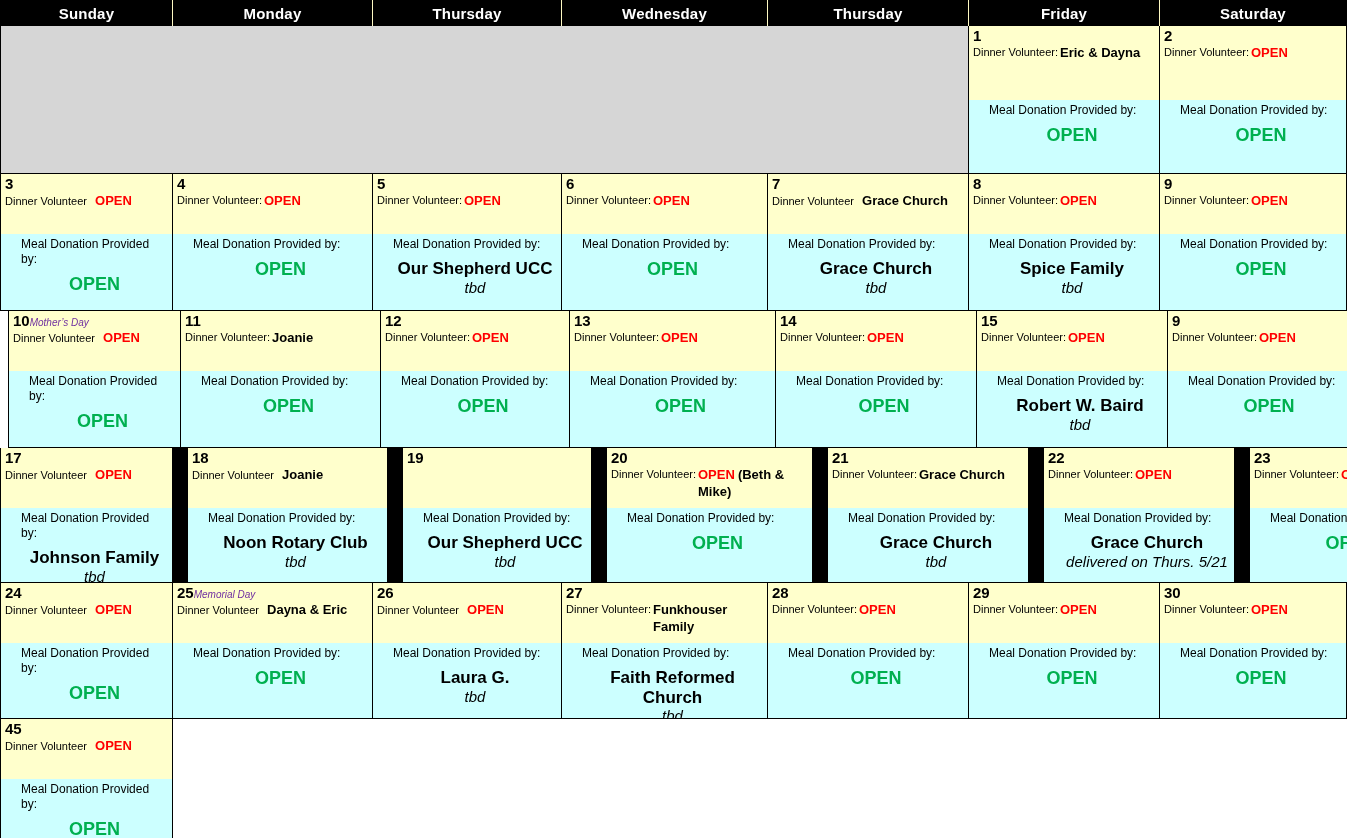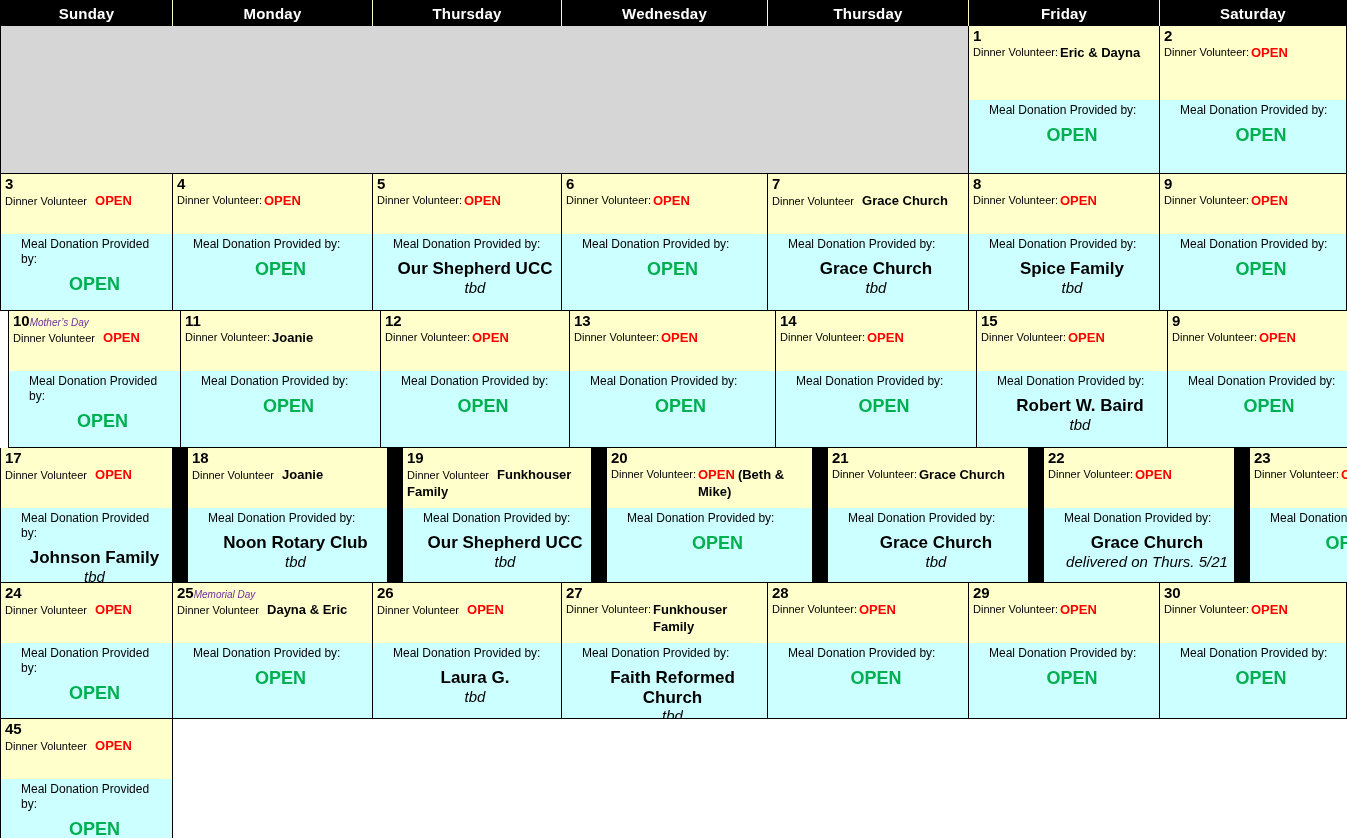--- a/index.html
+++ b/index.html
@@ -459,27 +459,20 @@
       <div class="meal-value">Noon Rotary Club</div>
       <div class="meal-note">tbd</div>
     </div>
   </div>
         <div class="day-cell">
     <div class="vol-section">
       <div class="day-header">
         <span class="day-num">19</span>
 
       </div>
-      <div class="vol-line inline">
-        <span class="vol-label">Dinner Volunteer</span>
-        <span class="vol-value-wrap">
-          <span class="vol-value">Funkhouser Family</span>
-          
-        </span>
-      </div>
     </div>
     <div class="meal-section">
       <div class="meal-label">Meal Donation Provided by:</div>
       <div class="meal-value">Our Shepherd UCC</div>
       <div class="meal-note">tbd</div>
     </div>
   </div>
         <div class="day-cell">
     <div class="vol-section">
       <div class="day-header">

